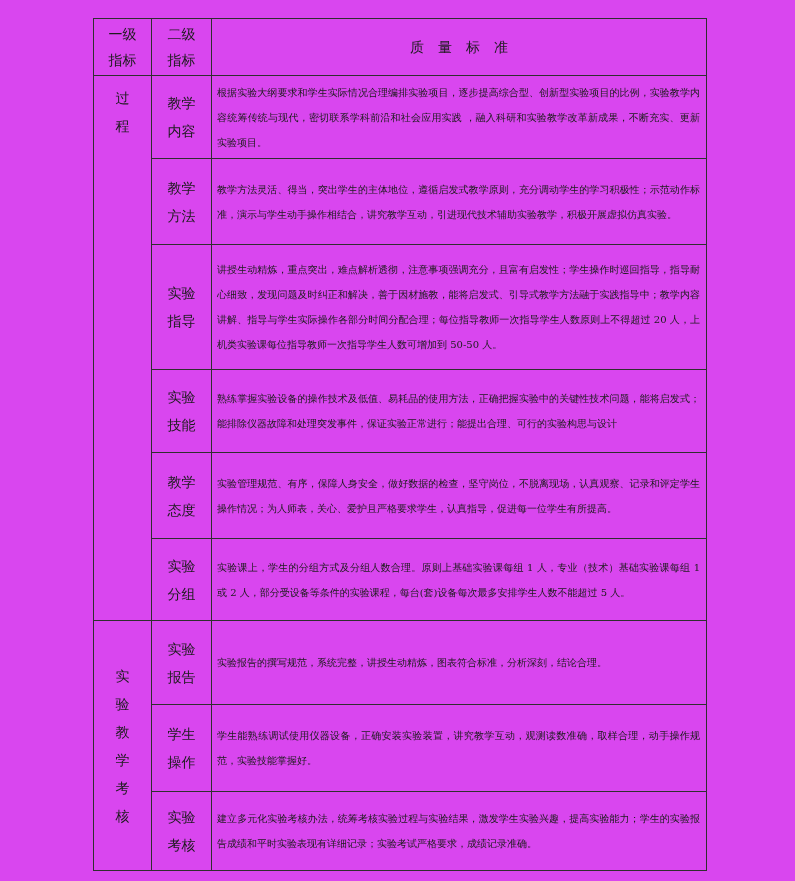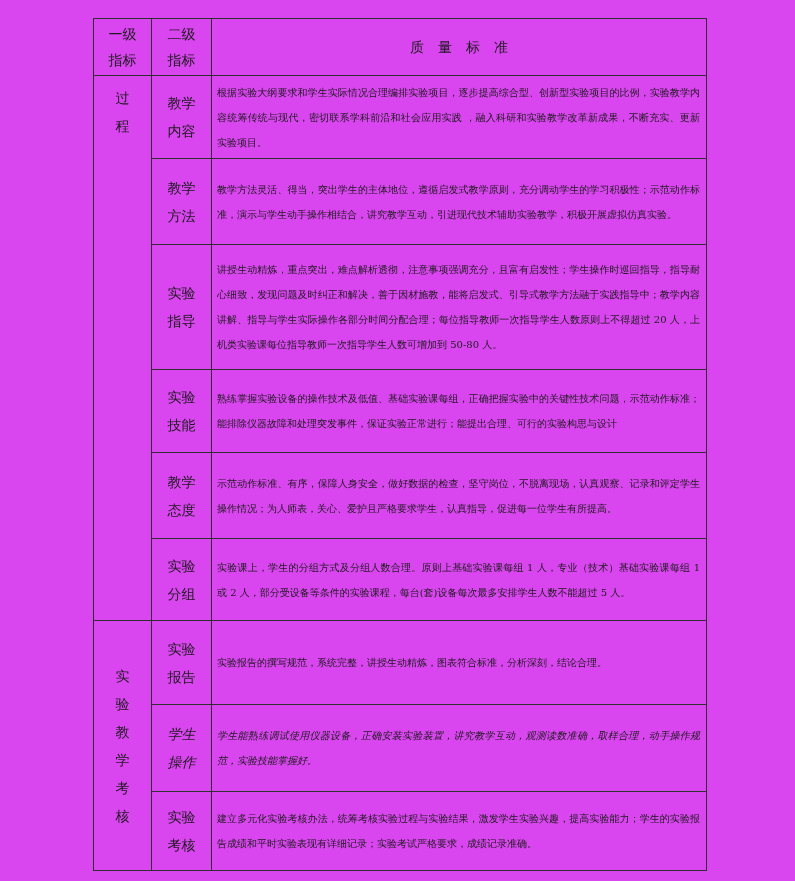--- a/index.html
+++ b/index.html
@@ -61,21 +61,21 @@
     padding: 3px 6px 3px 5px;
   }
   tr.h52  { height: 52px; }
   tr.h83  { height: 83px; }
   tr.h86  { height: 86px; }
   tr.h125 { height: 125px; }
   tr.h83b { height: 83px; }
   tr.h86b { height: 86px; }
   tr.h82  { height: 82px; }
   tr.h84  { height: 84px; }
-  tr.h87  { height: 87px; font-style: italic; }
+  tr.h87  { height: 87px; }
   tr.h79  { height: 79px; }
 </style>
 </head>
 <body>
 
 <div class="page">
   <table class="qtable">
     <colgroup>
       <col class="c1">
         <col class="c2">
@@ -99,31 +99,31 @@
         <td class="std">根据实验大纲要求和学生实际情况合理编排实验项目，逐步提高综合型、创新型实验项目的比例，实验教学内容统筹传统与现代，密切联系学科前沿和社会应用实践 ，融入科研和实验教学改革新成果，不断充实、更新实验项目。</td>
       </tr>
       <tr class="h86">
         <td class="lv2">教学
 方法</td>
         <td class="std">教学方法灵活、得当，突出学生的主体地位，遵循启发式教学原则，充分调动学生的学习积极性；示范动作标准，演示与学生动手操作相结合，讲究教学互动，引进现代技术辅助实验教学，积极开展虚拟仿真实验。</td>
       </tr>
       <tr class="h125">
         <td class="lv2">实验
 指导</td>
-        <td class="std">讲授生动精炼，重点突出，难点解析透彻，注意事项强调充分，且富有启发性；学生操作时巡回指导，指导耐心细致，发现问题及时纠正和解决，善于因材施教，能将启发式、引导式教学方法融于实践指导中；教学内容讲解、指导与学生实际操作各部分时间分配合理；每位指导教师一次指导学生人数原则上不得超过 20 人，上机类实验课每位指导教师一次指导学生人数可增加到 50-80 人。</td>
+        <td class="std">讲授生动精炼，重点突出，难点解析透彻，注意事项强调充分，且富有启发性；学生操作时巡回指导，指导耐心细致，发现问题及时纠正和解决，善于因材施教，能将启发式、引导式教学方法融于实践指导中；教学内容讲解、指导与学生实际操作各部分时间分配合理；每位指导教师一次指导学生人数原则上不得超过 20 人，上机类实验课每位指导教师一次指导学生人数可增加到 50-50 人。</td>
       </tr>
       <tr class="h83b">
         <td class="lv2">实验
 技能</td>
-        <td class="std">熟练掌握实验设备的操作技术及低值、基础实验课每组，正确把握实验中的关键性技术问题，示范动作标准；能排除仪器故障和处理突发事件，保证实验正常进行；能提出合理、可行的实验构思与设计</td>
+        <td class="std">熟练掌握实验设备的操作技术及低值、易耗品的使用方法，正确把握实验中的关键性技术问题，能将启发式；能排除仪器故障和处理突发事件，保证实验正常进行；能提出合理、可行的实验构思与设计</td>
       </tr>
       <tr class="h86b">
         <td class="lv2">教学
 态度</td>
-        <td class="std">示范动作标准、有序，保障人身安全，做好数据的检查，坚守岗位，不脱离现场，认真观察、记录和评定学生操作情况；为人师表，关心、爱护且严格要求学生，认真指导，促进每一位学生有所提高。</td>
+        <td class="std">实验管理规范、有序，保障人身安全，做好数据的检查，坚守岗位，不脱离现场，认真观察、记录和评定学生操作情况；为人师表，关心、爱护且严格要求学生，认真指导，促进每一位学生有所提高。</td>
       </tr>
       <tr class="h82">
         <td class="lv2">实验
 分组</td>
         <td class="std">实验课上，学生的分组方式及分组人数合理。原则上基础实验课每组 1 人，专业（技术）基础实验课每组 1 或 2 人，部分受设备等条件的实验课程，每台(套)设备每次最多安排学生人数不能超过 5 人。</td>
       </tr>
       <tr class="h84">
         <td class="lv1" rowspan="3">实
 验
 教

